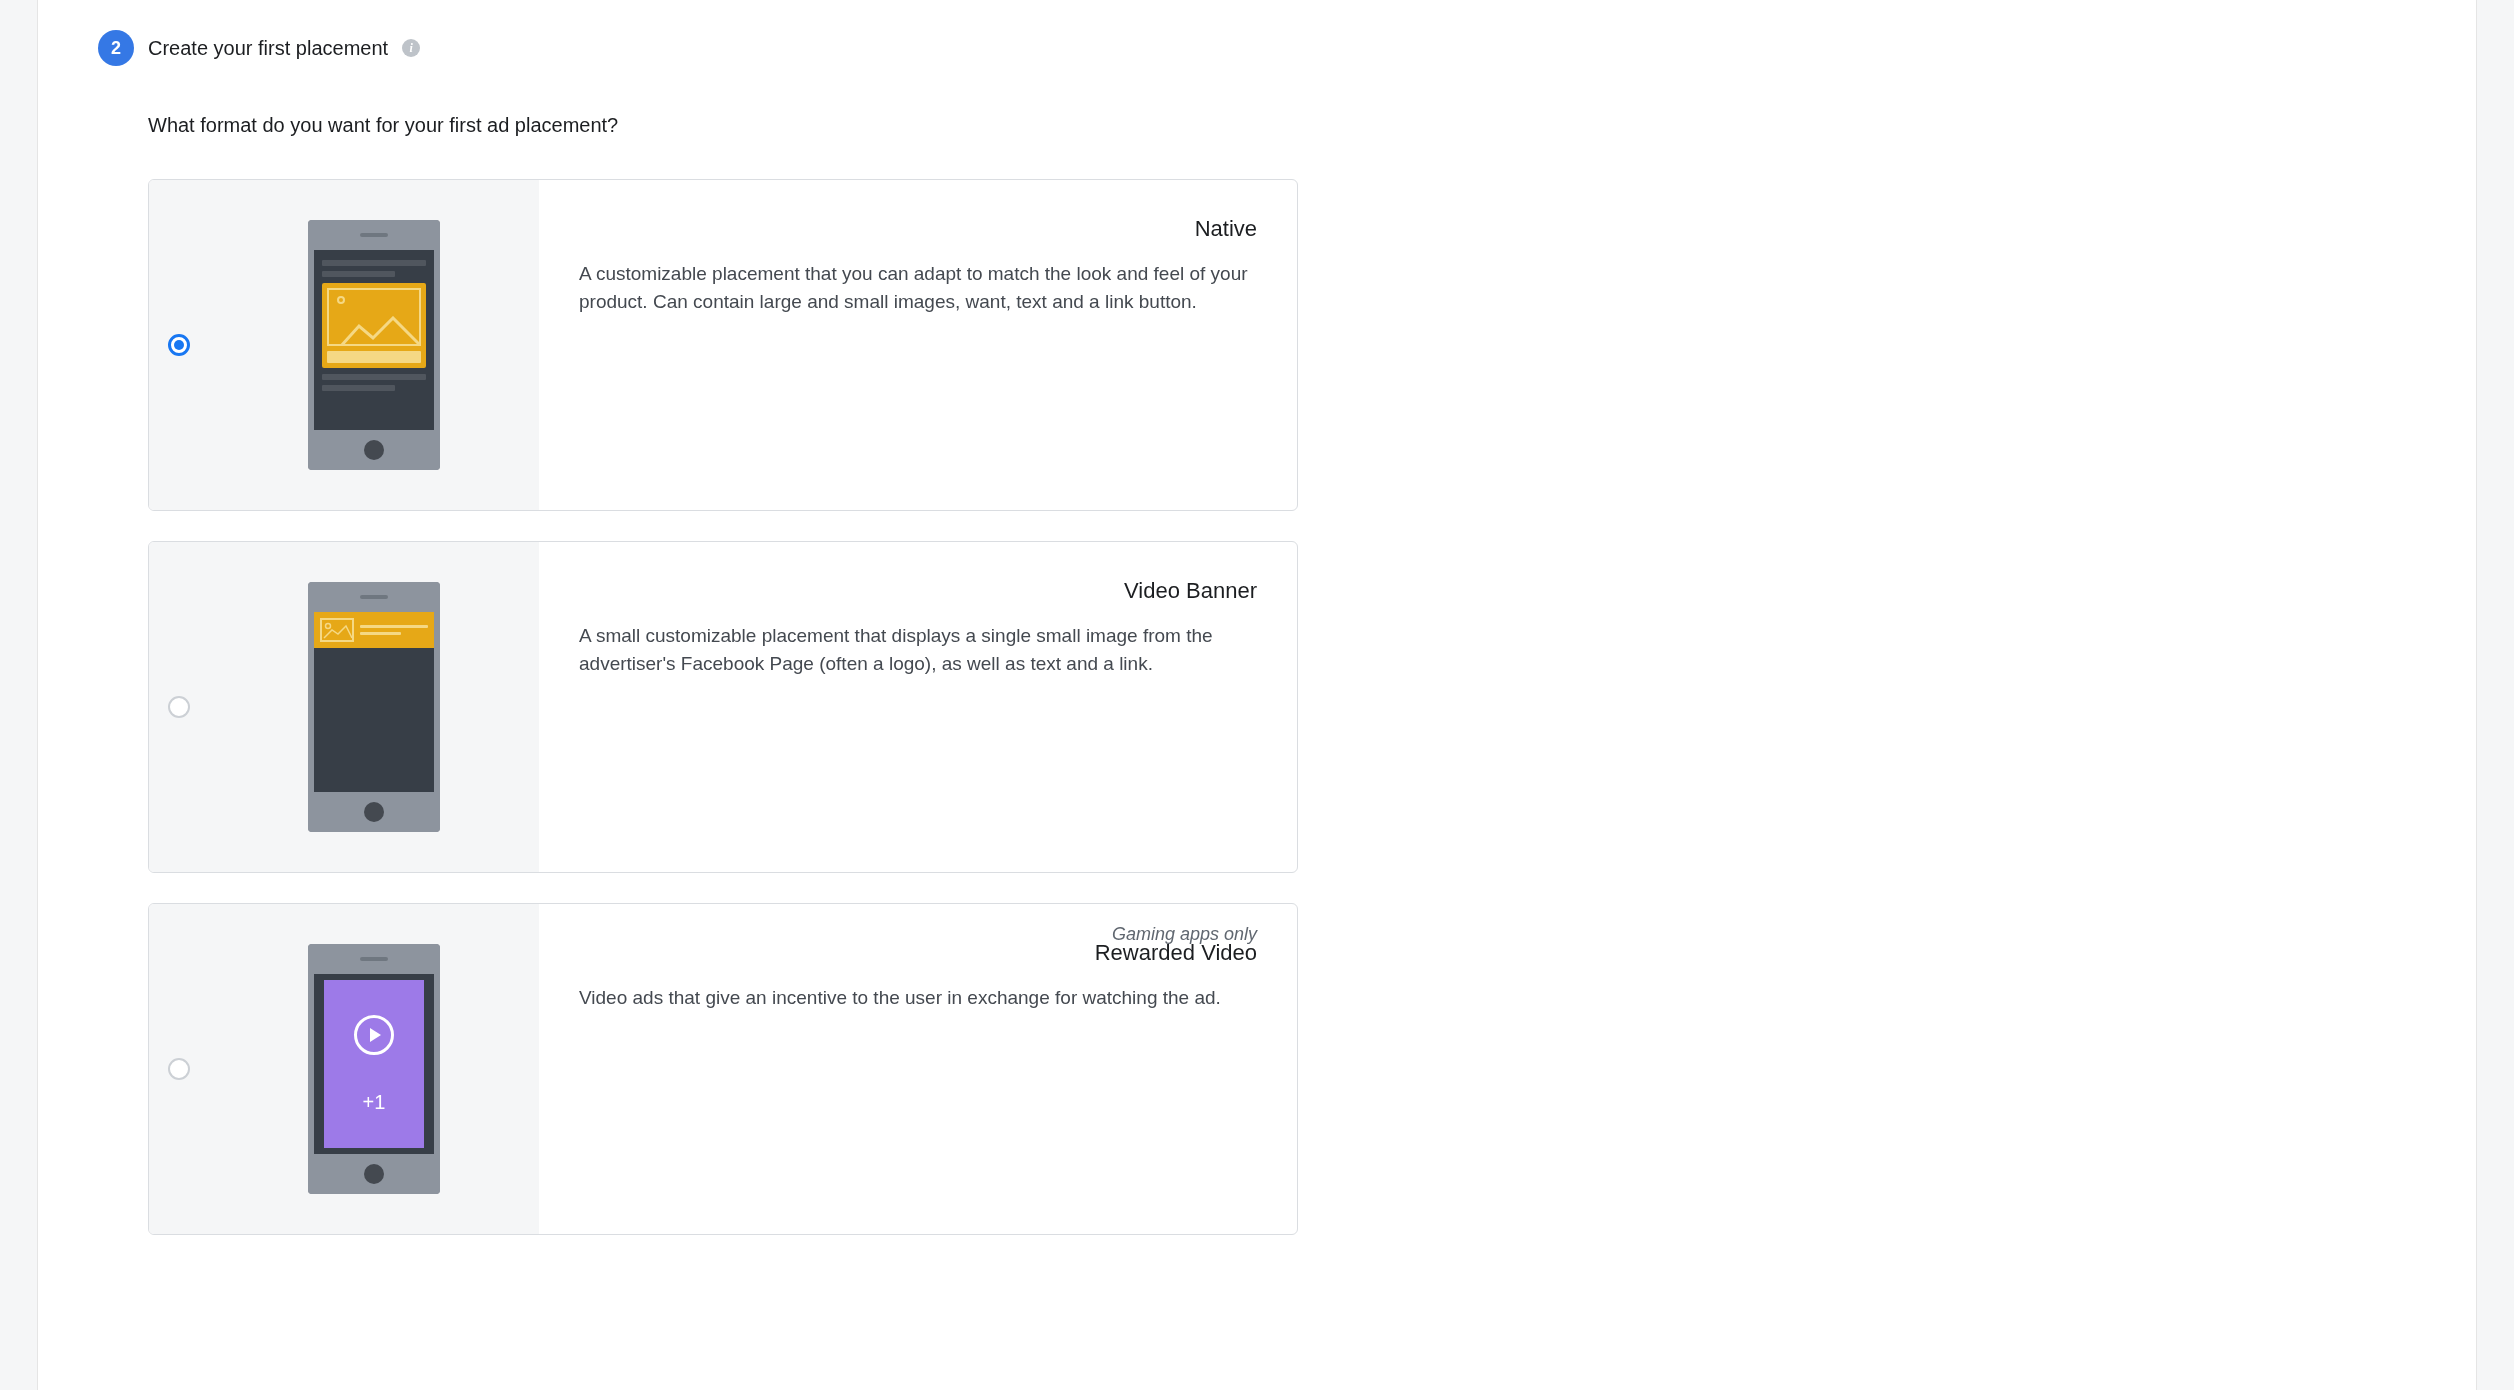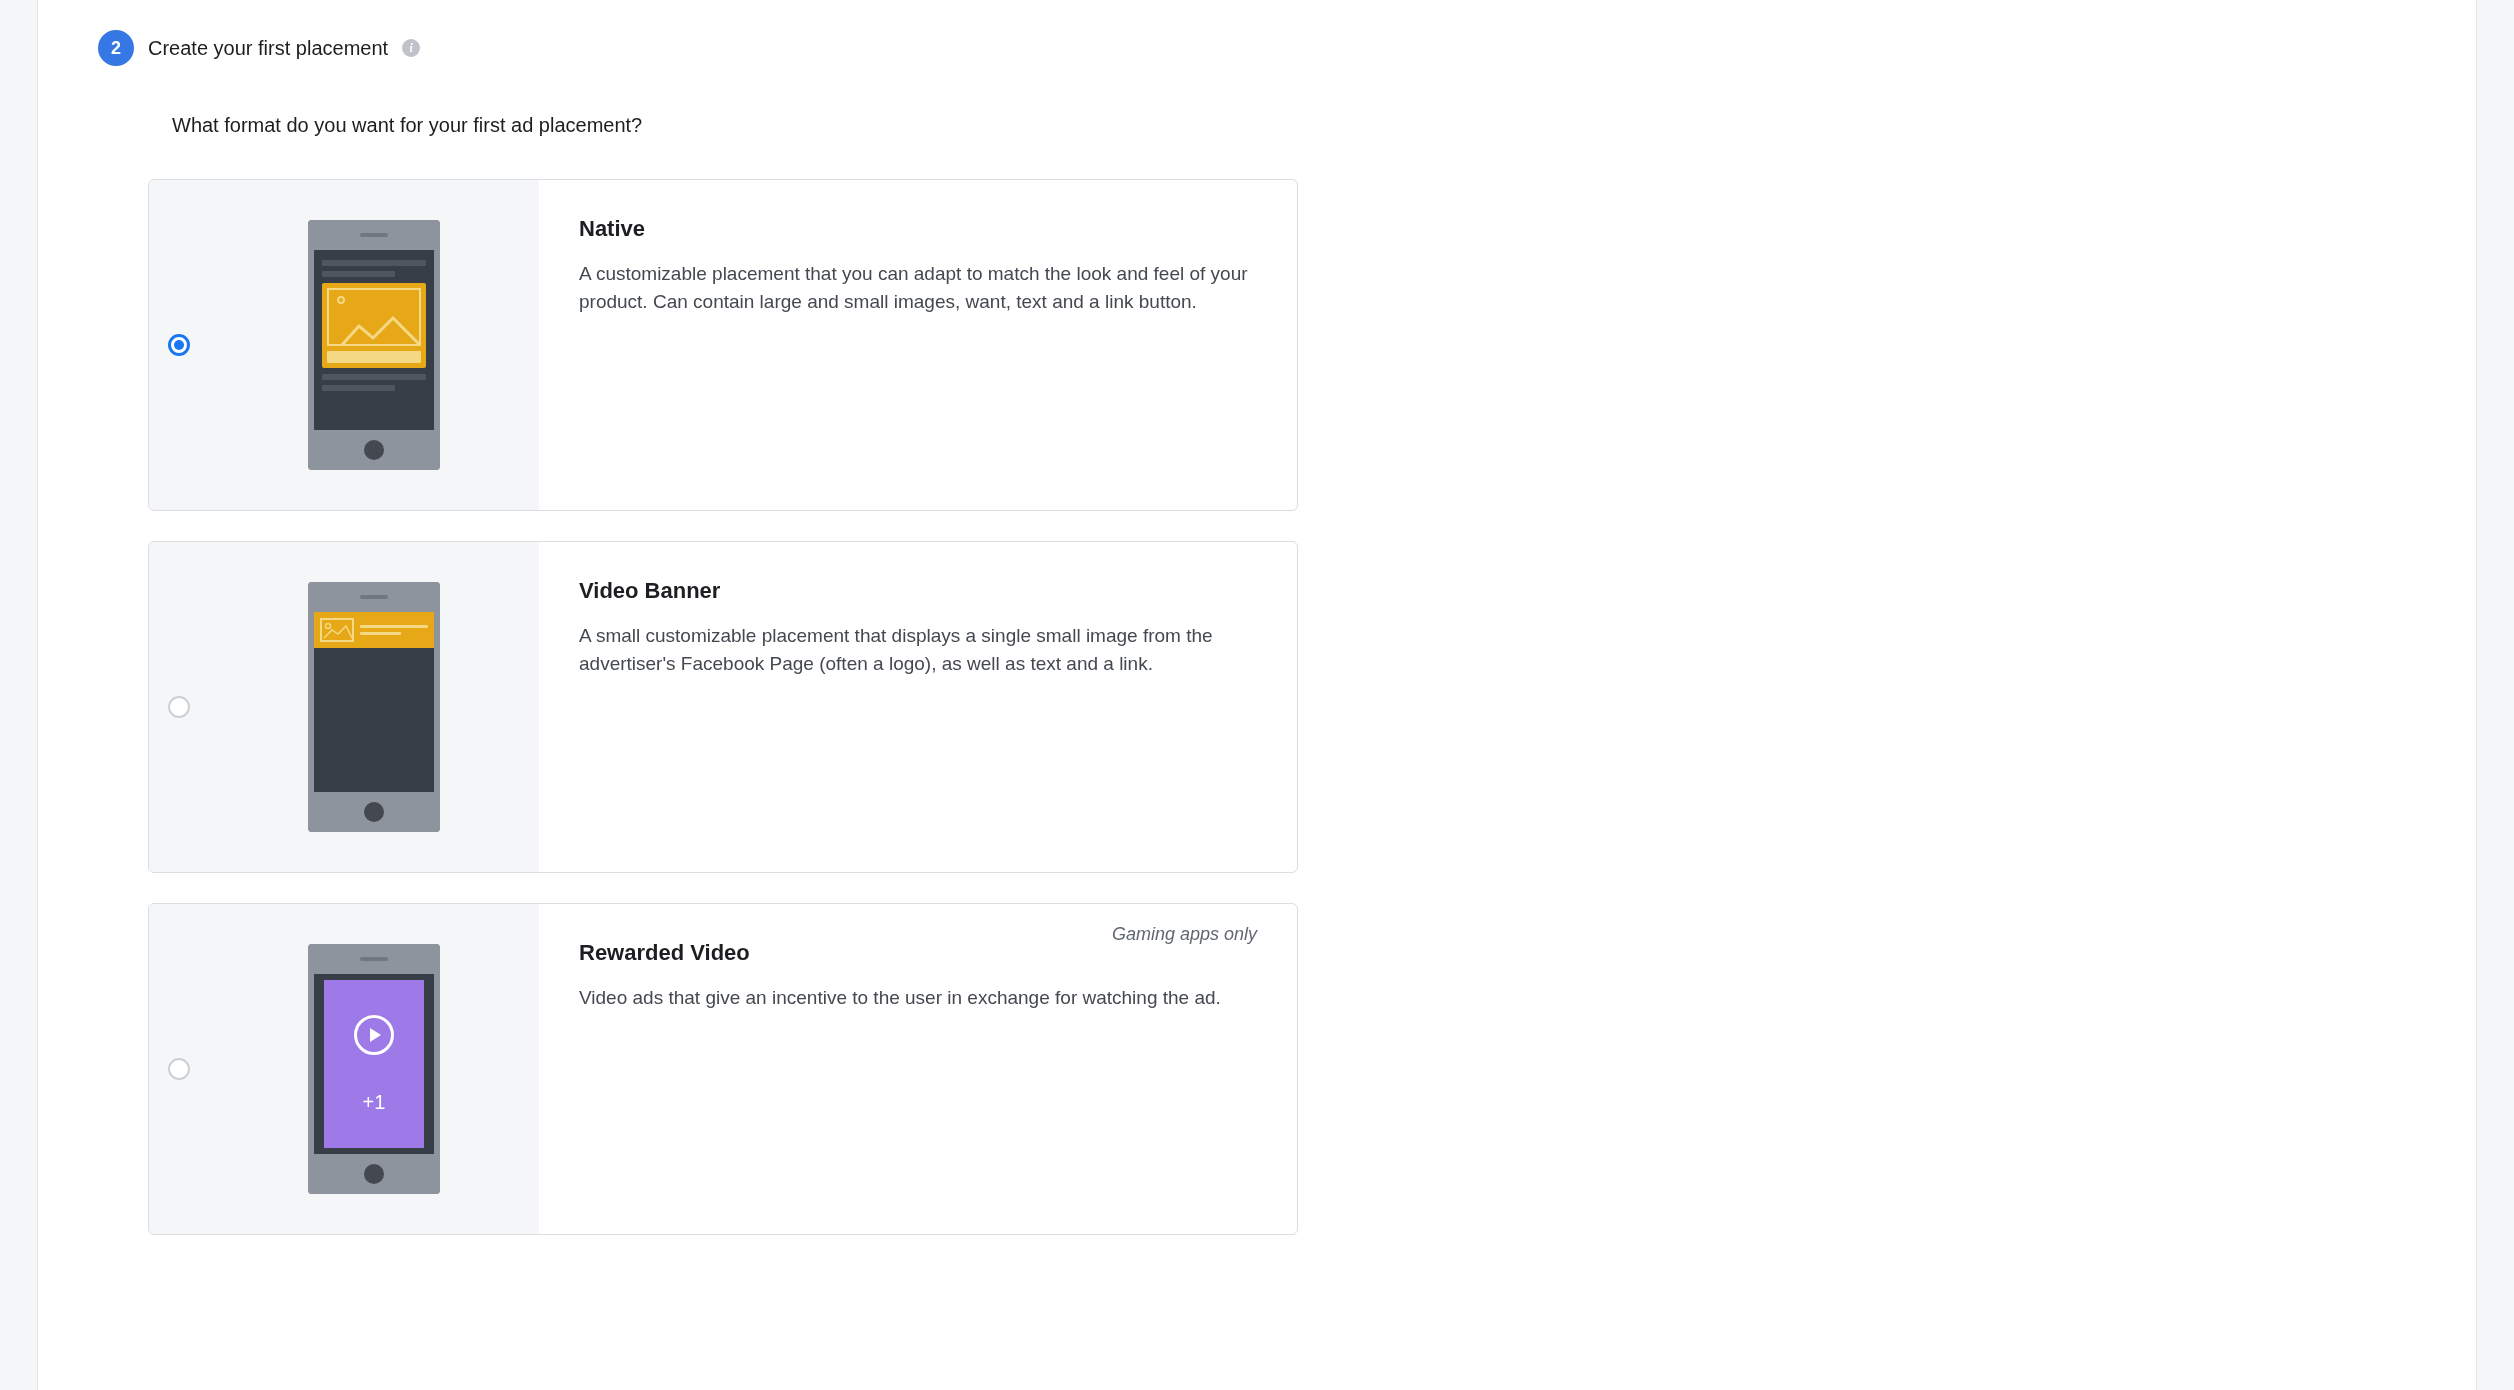--- a/index.html
+++ b/index.html
@@ -60,21 +60,20 @@
       font-family: Georgia, serif;
     }
     .content-indent {
       padding-left: 50px;
     }
     .question {
       font-size: 20px;
       color: #1c1e21;
       margin-bottom: 42px;
       font-weight: 400;
-      margin-left: 24px;
     }
     .option-card {
       display: flex;
       align-items: stretch;
       border: 1px solid #dadde1;
       border-radius: 6px;
       overflow: hidden;
       margin-bottom: 30px;
       width: 1150px;
       max-width: 100%;
@@ -123,23 +122,24 @@
     .option-badge {
       position: absolute;
       top: 20px;
       right: 40px;
       color: #606770;
       font-size: 18px;
       font-style: italic;
     }
     .option-title {
       font-size: 22px;
-      font-weight: 700;
+      font-weight: 400;
       color: #1c1e21;
       margin-bottom: 18px;
+      text-align: right;
     }
     .option-desc {
       font-size: 19px;
       color: #444950;
       line-height: 1.45;
     }
     
     .phone {
       width: 132px;
       background: #8d949e;

